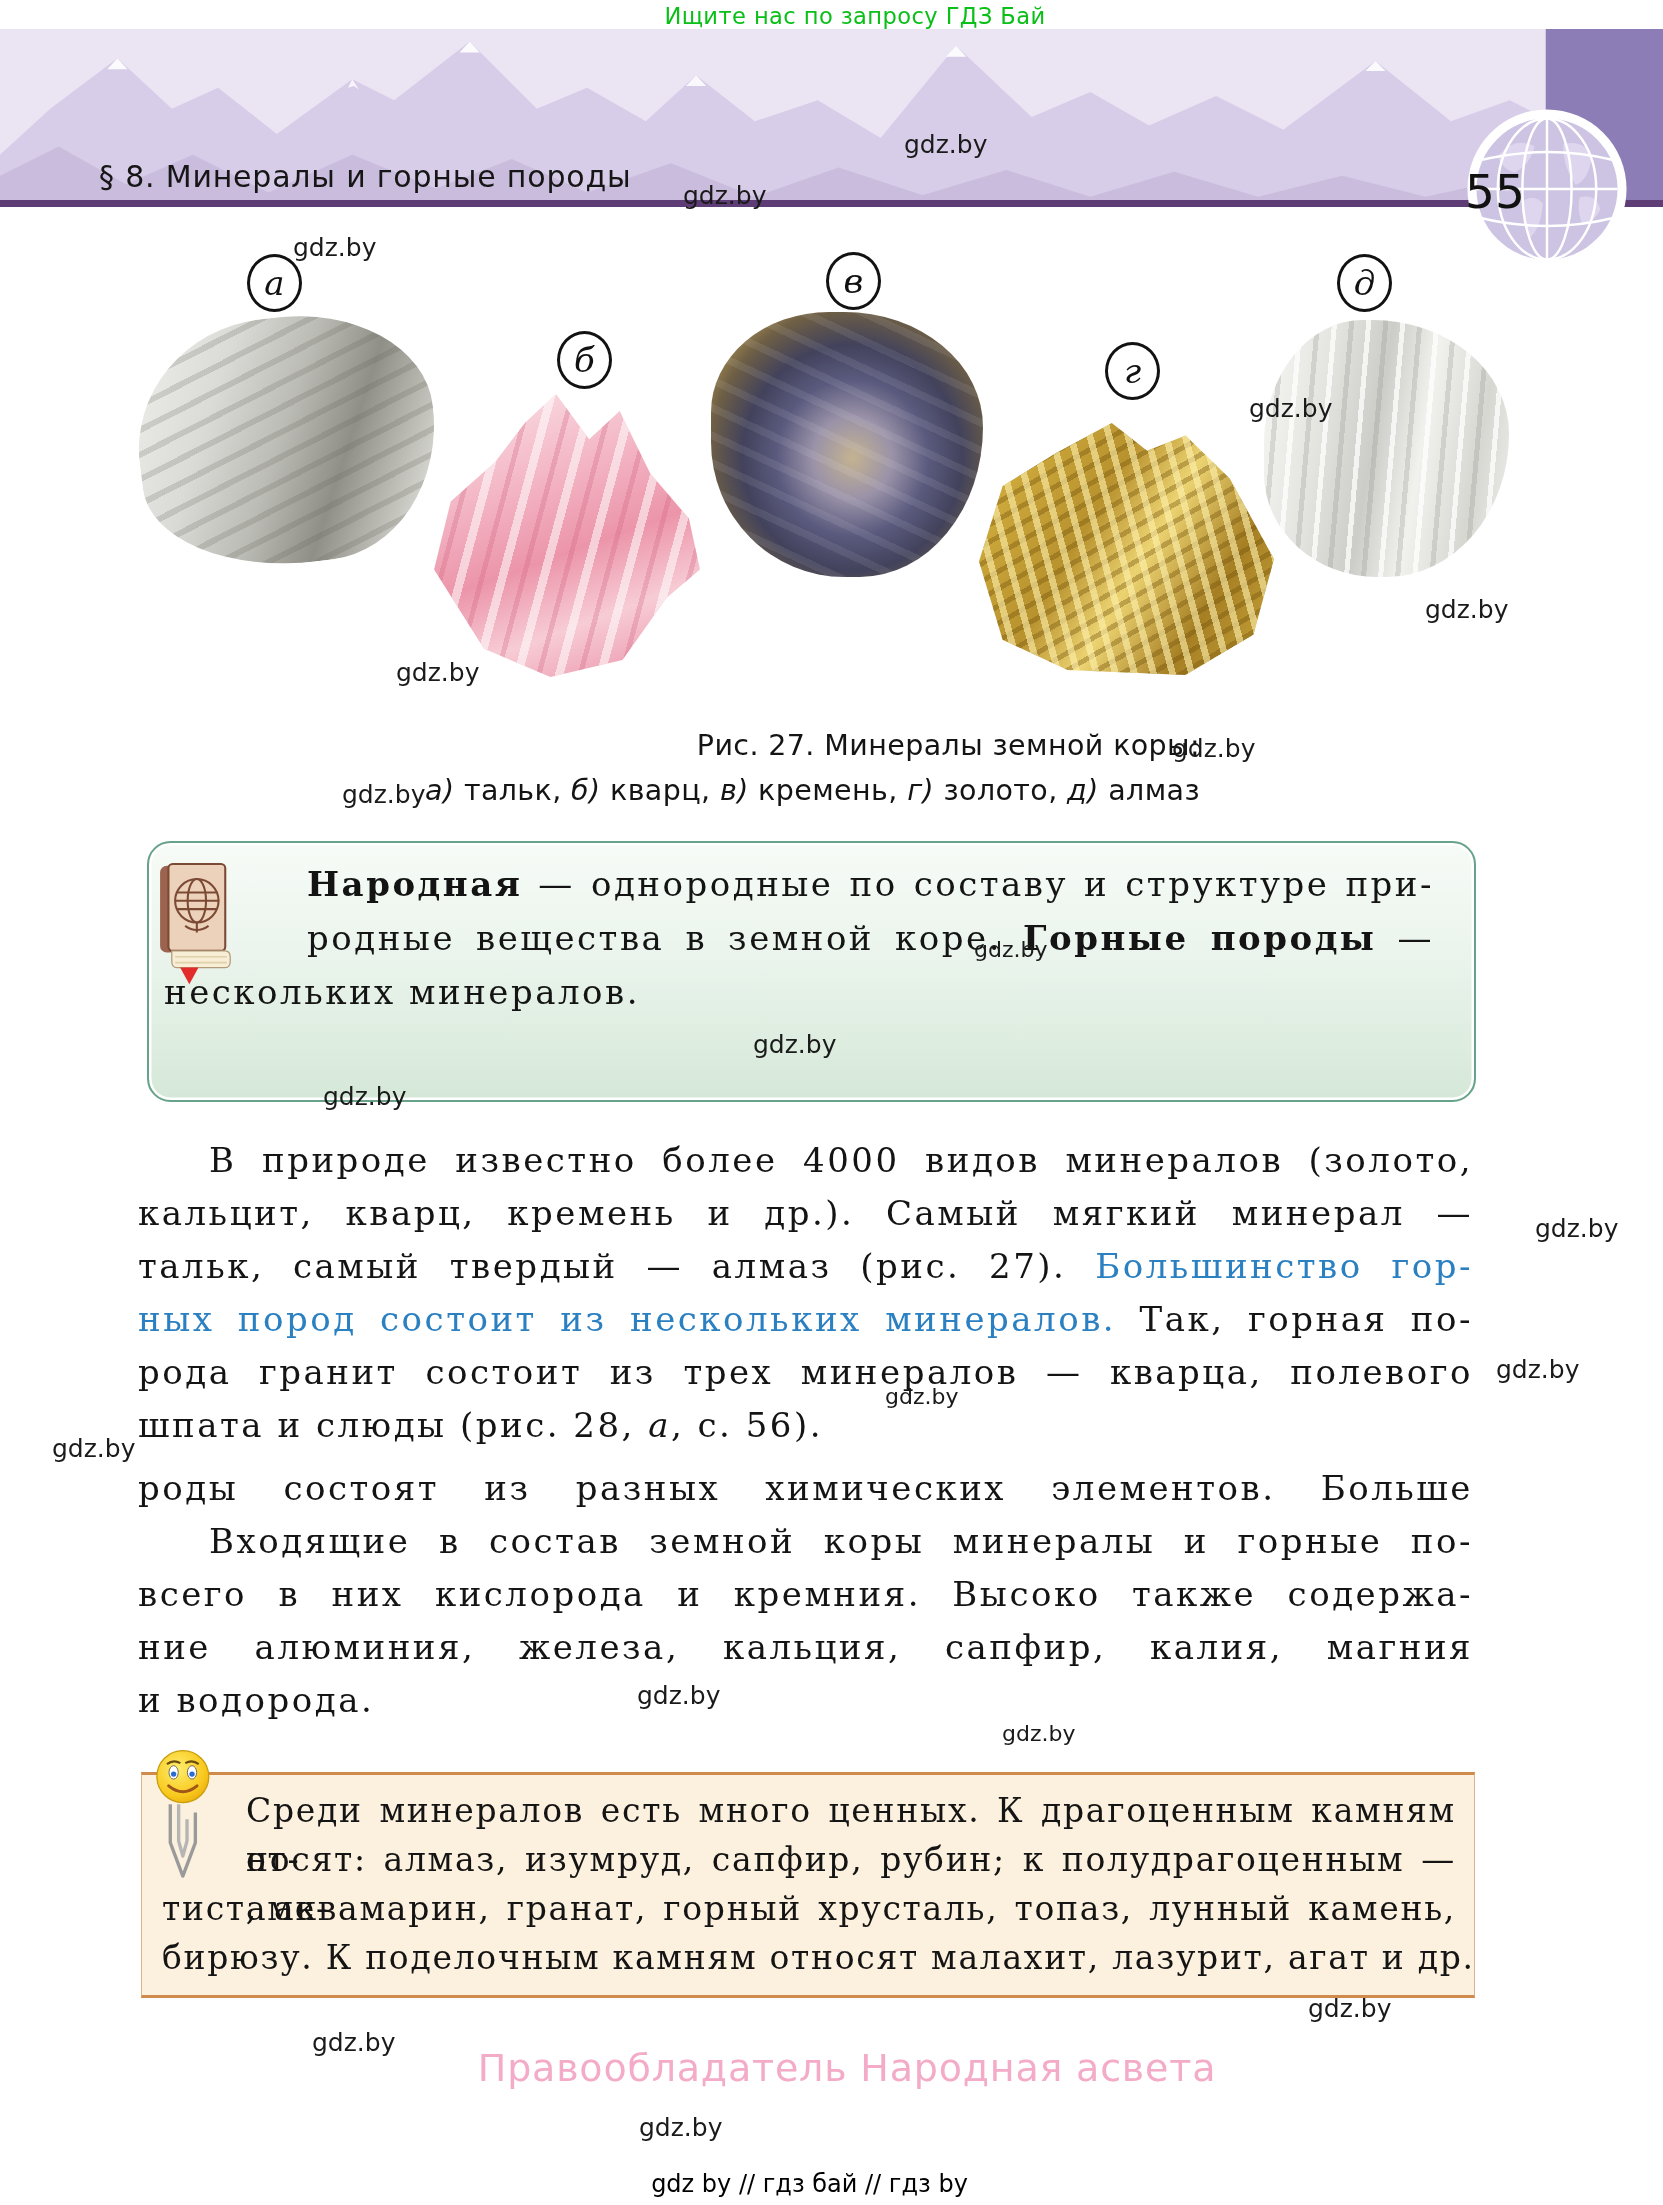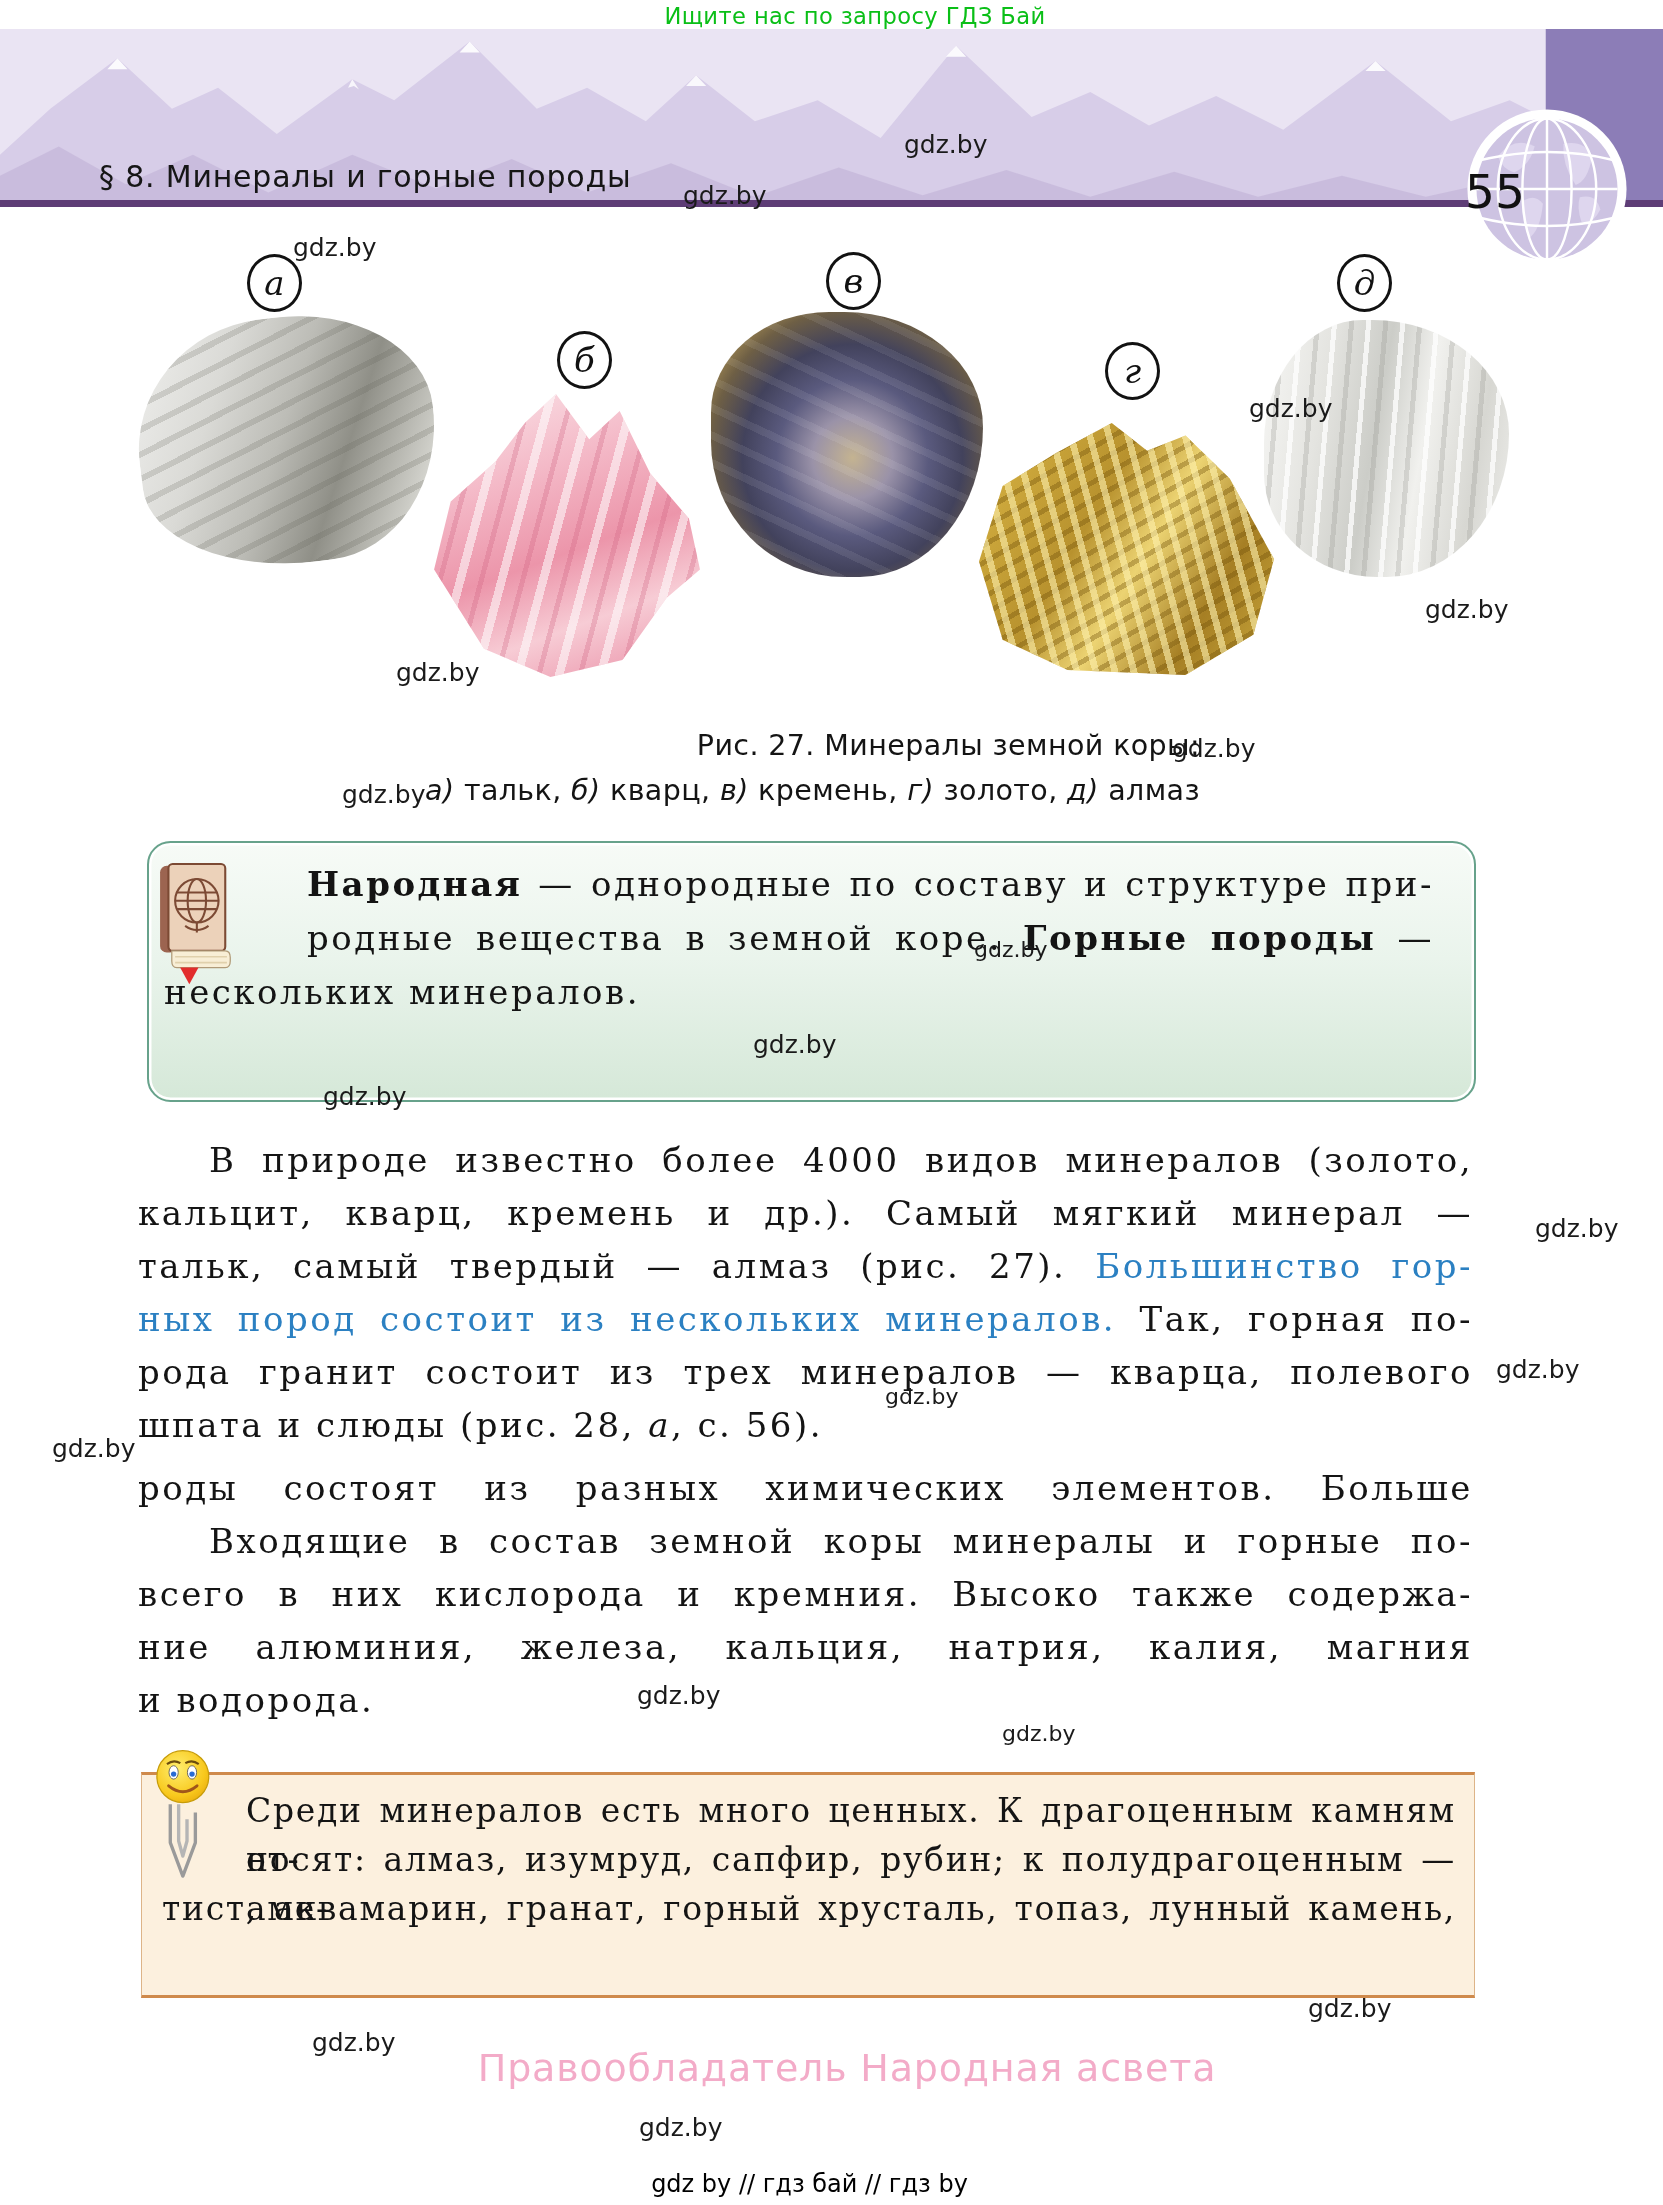--- a/index.html
+++ b/index.html
@@ -224,21 +224,21 @@
       <div class="tline j"><span>кальцит, кварц, кремень и др.). Самый мягкий минерал —</span></div>
       <div class="tline j"><span>тальк, самый твердый — алмаз (рис. 27). </span><span class="bl">Большинство гор-</span></div>
       <div class="tline j"><span class="bl">ных пород состоит из нескольких минералов.</span><span> Так, горная по-</span></div>
       <div class="tline j"><span>рода гранит состоит из трех минералов — кварца, полевого</span></div>
       <div class="tline"><span>шпата и слюды (рис. 28, </span><span class="i">а</span><span>, с. 56).</span></div>
     </div>
   <div class="abs para para-2">
       <div class="tline j"><span>роды состоят из разных химических элементов. Больше</span></div>
       <div class="tline j ind"><span>Входящие в состав земной коры минералы и горные по-</span></div>
       <div class="tline j"><span>всего в них кислорода и кремния. Высоко также содержа-</span></div>
-      <div class="tline j"><span>ние алюминия, железа, кальция, натрия, калия, магния</span></div>
+      <div class="tline j"><span>ние алюминия, железа, кальция, сапфир, калия, магния</span></div>
       <div class="tline"><span>и водорода.</span></div>
     </div>
 
   <div class="abs tip-box"></div>
   <svg class="abs smiley-icon" viewBox="0 0 70 165">
     <defs>
       <radialGradient id="smg" cx="40%" cy="35%" r="75%">
         <stop offset="0%" stop-color="#ffee6e"></stop>
         <stop offset="70%" stop-color="#f8c81c"></stop>
         <stop offset="100%" stop-color="#e8a90c"></stop>
@@ -252,20 +252,21 @@
     <ellipse cx="22" cy="28" rx="5.5" ry="8" fill="#ffffff" stroke="#555" stroke-width="1"></ellipse>
     <ellipse cx="44" cy="28" rx="5.5" ry="8" fill="#ffffff" stroke="#555" stroke-width="1"></ellipse>
     <circle cx="22" cy="30" r="3.2" fill="#2a6bd4"></circle>
     <circle cx="44" cy="30" r="3.2" fill="#2a6bd4"></circle>
     <path d="M16,44 Q33,58 50,44" fill="none" stroke="#a0561a" stroke-width="3.5" stroke-linecap="round"></path>
   </svg>
   <div class="abs tip-text">
       <div class="tline j pad-clip"><span>Среди минералов есть много ценных. К драгоценным камням от-</span></div>
       <div class="tline j pad-clip"><span>носят: алмаз, изумруд, сапфир, рубин; к полудрагоценным — аме-</span></div>
       <div class="tline j"><span>тист, аквамарин, гранат, горный хрусталь, топаз, лунный камень,</span></div>
+      <div class="tline"><span>бирюзу. К поделочным камням относят малахит, лазурит, агат и др.</span></div>
     </div>
 
   <div class="abs footer-copyright">Правообладатель Народная асвета</div>
   <div class="abs footer-links">gdz by  //  гдз бай  //  гдз by</div>
 
   <div class="abs wm" style="left:904px; top:130px;">gdz.by</div>
   <div class="abs wm" style="left:683px; top:181px;">gdz.by</div>
   <div class="abs wm" style="left:293px; top:233px;">gdz.by</div>
   <div class="abs wm" style="left:1249px; top:394px;">gdz.by</div>
   <div class="abs wm" style="left:1425px; top:595px;">gdz.by</div>

